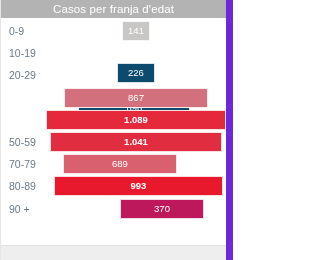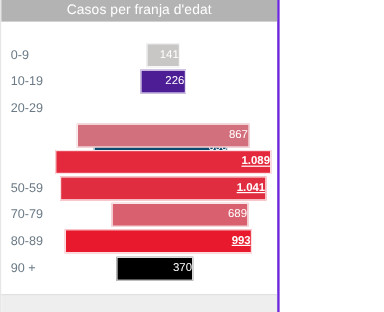--- a/index.html
+++ b/index.html
@@ -11,37 +11,37 @@
     font-family: "Liberation Sans", sans-serif;
   }
   #widget {
     position: relative;
     width: 233px;
     height: 260px;
     background: #ffffff;
     overflow: hidden;
     box-sizing: border-box;
     border-left: 1px solid #e6e6e6;
-    border-right: 2px solid #6d28d9;
+    border-right: 7px solid #6d28d9;
   }
   #title-bar {
     height: 18px;
     background: #b3b3b3;
     color: #ffffff;
     font-size: 11.5px;
     line-height: 18px;
     text-align: center;
     letter-spacing: 0.1px;
     white-space: nowrap;
     overflow: hidden;
   }
   #chart-area {
     position: relative;
     height: 224px;
-    padding-top: 17px;
+    padding-top: 2px;
     box-sizing: border-box;
   }
   .row {
     position: relative;
     height: 22px;
     margin-bottom: 0.2px;
   }
   .row-label {
     position: absolute;
     left: 8px;
@@ -58,30 +58,29 @@
     right: 0;
     top: 1px;
     height: 20px;
   }
   .bar {
     position: absolute;
     top: 0;
     height: 20px;
     box-sizing: border-box;
     border: 1px solid rgba(255,255,255,0.85);
-    text-align: right;
+    text-align: center;
     line-height: 18px;
     font-size: 9.5px;
     color: #ffffff;
     white-space: nowrap;
     overflow: hidden;
   }
   .bar.heavy {
     font-weight: bold;
-    text-decoration: underline;
   }
   #footer-strip {
     position: absolute;
     left: 0;
     bottom: 0;
     width: 100%;
     height: 15px;
     background: #eeeeee;
     border-top: 1px solid #e0e0e0;
     box-sizing: border-box;
@@ -97,21 +96,21 @@
   <div id="chart-area">
       <div class="row">
         <div class="row-label">0-9</div>
         <div class="bar-track">
           <div class="bar" style="left: 121px; width: 28px; background: rgb(201, 198, 198);">141</div>
         </div>
       </div>
       <div class="row">
         <div class="row-label">10-19</div>
         <div class="bar-track">
-          <div class="bar" style="left: 116.322px; width: 37.3554px; background: #4c1d95;">226</div>
+          <div class="bar" style="left: 116.322px; width: 37.3554px; background: #0c4a6e; margin-top: 20px;">226</div>
         </div>
       </div>
       <div class="row">
         <div class="row-label">20-29</div>
         <div class="bar-track">
           <div class="bar" style="left: 77.4793px; width: 112px; background: #0c4a6e; margin-top: 33px;">696</div>
         </div>
       </div>
       <div class="row">
         <div class="bar-track">
@@ -125,32 +124,32 @@
       </div>
       <div class="row">
         <div class="row-label">50-59</div>
         <div class="bar-track">
           <div class="bar heavy" style="left: 48.9669px; width: 172.066px; background: rgb(224, 45, 64);">1.041</div>
         </div>
       </div>
       <div class="row">
         <div class="row-label">70-79</div>
         <div class="bar-track">
-          <div class="bar" style="left: 92px; width: 113.884px; background: rgb(217, 96, 111);">689</div>
+          <div class="bar" style="left: 62px; width: 113.884px; background: rgb(217, 96, 111);">689</div>
         </div>
       </div>
       <div class="row">
         <div class="row-label">80-89</div>
         <div class="bar-track">
-          <div class="bar heavy" style="left: 52.9339px; width: 156px; background: rgb(232, 25, 44);">993</div>
+          <div class="bar heavy" style="left: 52.9339px; width: 169px; background: rgb(232, 25, 44);">993</div>
         </div>
       </div>
       <div class="row">
         <div class="row-label">90 +</div>
         <div class="bar-track">
-          <div class="bar" style="left: 96px; width: 64px; background: #000000;">370</div>
+          <div class="bar" style="left: 119px; width: 84px; background: #be185d;">370</div>
         </div>
       </div>
     </div>
 
   <div id="footer-strip"></div>
 
 </div>
 
 </body></html>

